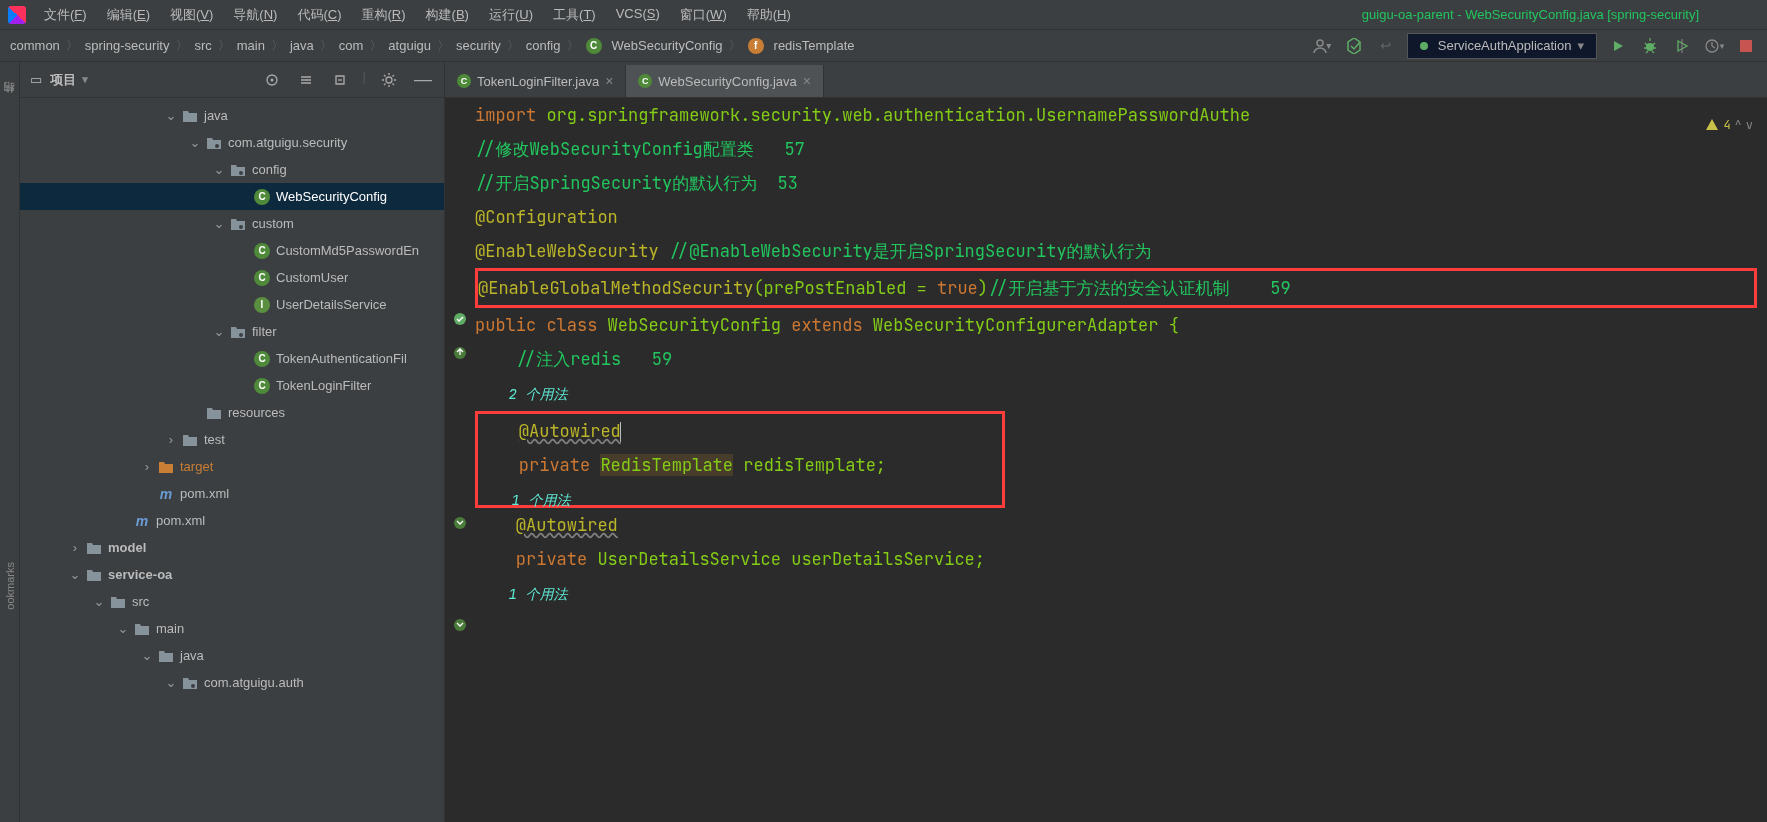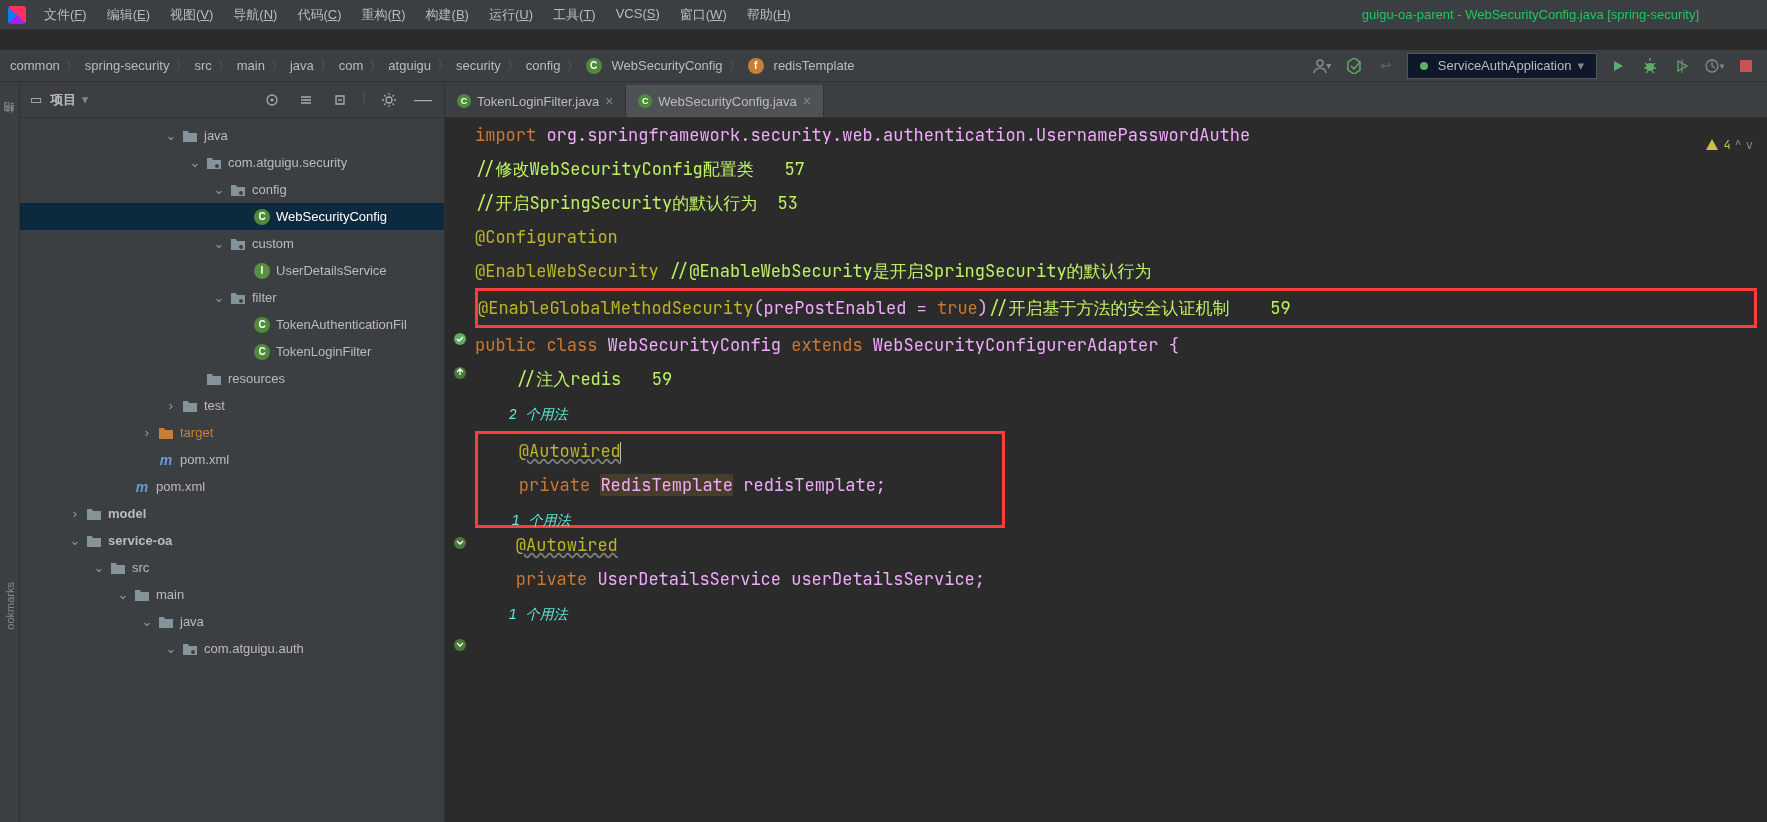--- a/index.html
+++ b/index.html
@@ -4,21 +4,21 @@
 <style>
 * { margin:0; padding:0; box-sizing:border-box; }
 body { font-family:"Microsoft YaHei",sans-serif; background:#2b2b2b; color:#bbb; width:1767px; height:822px; overflow:hidden; font-size:13px; }
 .menubar { height:30px; display:flex; align-items:center; padding:0 8px; background:#3c3f41; border-bottom:1px solid #323232; }
 .app-icon { width:18px; height:18px; margin-right:12px; border-radius:3px; position:relative; overflow:hidden; }
 .app-icon::before { content:""; position:absolute; inset:0; background:conic-gradient(from 45deg,#fe315d 0 25%,#a020f0 25% 50%,#087cfa 50% 75%,#fe315d 75% 100%); }
 .menus { display:flex; gap:8px; }
 .menu-item { padding:2px 6px; cursor:pointer; }
 .menu-item u { text-decoration:underline; }
 .window-title { margin-left:auto; margin-right:60px; color:#22c55e; }
-.breadcrumb-bar { height:32px; display:flex; align-items:center; padding:0 10px; background:#3c3f41; border-bottom:1px solid #323232;margin-top:20px; }
+.breadcrumb-bar { height:32px; display:flex; align-items:center; padding:0 10px; background:#3c3f41; border-bottom:1px solid #323232; }
 .breadcrumb { display:flex; align-items:center; gap:6px; font-size:13px; }
 .crumb-sep { color:#666; }
 .crumb { display:flex; align-items:center; gap:4px; }
 .bc-icons { margin-left:auto; display:flex; align-items:center; gap:10px; }
 .icon-btn { width:22px; height:22px; display:flex; align-items:center; justify-content:center; color:#aaa; }
 .run-config { background:#0f172a; border:1px solid #555; padding:2px 12px; display:flex; align-items:center; gap:6px; height:26px; }
 .main { display:flex; height:calc(100% - 62px); }
 .left-rail { width:20px; background:#3c3f41; border-right:1px solid #323232; display:flex; flex-direction:column; align-items:center; padding-top:40px; gap:60px; }
 .rail-text { writing-mode:vertical-rl; transform:rotate(180deg); font-size:11px; color:#888; }
 .project-panel { width:425px; background:#3c3f41; display:flex; flex-direction:column; border-right:1px solid #323232; }
@@ -40,21 +40,21 @@
 .tabs { height:36px; display:flex; align-items:flex-end; border-bottom:1px solid #323232; background:#3c3f41; }
 .tab { height:32px; padding:0 12px; display:flex; align-items:center; gap:6px; background:#3c3f41; border-right:1px solid #323232; }
 .tab.active { background:#4e5254; }
 .tab-close { color:#888; font-size:14px; }
 .tab-icon{width:14px;height:14px;border-radius:50%;background:#4e8a3a;color:#fff;font-size:9px;display:flex;align-items:center;justify-content:center;font-weight:bold;}
 .editor-body { flex:1; display:flex; font-family:"JetBrains Mono","Consolas",monospace; font-size:17px; line-height:34px; overflow:hidden; position:relative; }
 .gutter { width:56px; text-align:right; color:#606366; padding-right:14px; user-select:none; }
 .gutter-icons{width:30px;}
 .gutter-icons .gi{height:34px;display:flex;align-items:center;justify-content:center;}
 .code { flex:1; white-space:pre; overflow:hidden; }
-.kw{color:#cc7832;} .cm{color:#bef264;} .an{color:#bbb529;} .ty{color:#f0abfc;} .hint{color:#5eead4;font-style:italic;}
+.kw{color:#cc7832;} .cm{color:#22c55e;} .an{color:#bbb529;} .ty{color:#84cc16;} .hint{color:#5eead4;font-style:italic;}
 .redbox{border:3px solid #ff3d3d;}
 .problems-badge{position:absolute;top:10px;right:14px;display:flex;align-items:center;gap:4px;font-size:12px;color:#c9c04a;}
 .problems-badge svg{fill:#c9c04a;}
 .wavy{text-decoration:wavy underline #808080;}
 .highlight-word{background:#483d2b;}
 .caret{border-left:1px solid #bbb;display:inline-block;height:20px;vertical-align:text-bottom;margin-left:-1px;}
 svg.folder-open{fill:#87939a;width:16px;height:14px;}
 .folder-orange svg.folder-open{fill:#c87e34;}
 .green-dot{width:8px;height:8px;background:#5fad65;border-radius:50%;display:inline-block;margin-right:4px;}
 .red-sq{width:12px;height:12px;background:#c75450;display:inline-block;}
@@ -237,20 +237,30 @@
           <span class="ficon">
             <svg class="folder-open" viewBox="0 0 16 14">
               <path d="M1 2h5l1 2h8v9H1z"></path>
               <circle cx="11" cy="10" r="2" fill="#3c3f41"></circle>
             </svg>
           </span>
           <span>custom</span>
         </div>
         <div class="tree-row" style="padding-left: 216px;">
           <span class="chev"></span>
+          <span class="ficon f-class"></span>
+          <span>CustomMd5PasswordEn</span>
+        </div>
+        <div class="tree-row" style="padding-left: 216px;">
+          <span class="chev"></span>
+          <span class="ficon f-class"></span>
+          <span>CustomUser</span>
+        </div>
+        <div class="tree-row" style="padding-left: 216px;">
+          <span class="chev"></span>
           <span class="ficon f-iface"></span>
           <span>UserDetailsService</span>
         </div>
         <div class="tree-row" style="padding-left: 192px;">
           <span class="chev">⌄</span>
           <span class="ficon">
             <svg class="folder-open" viewBox="0 0 16 14">
               <path d="M1 2h5l1 2h8v9H1z"></path>
               <circle cx="11" cy="10" r="2" fill="#3c3f41"></circle>
             </svg>

